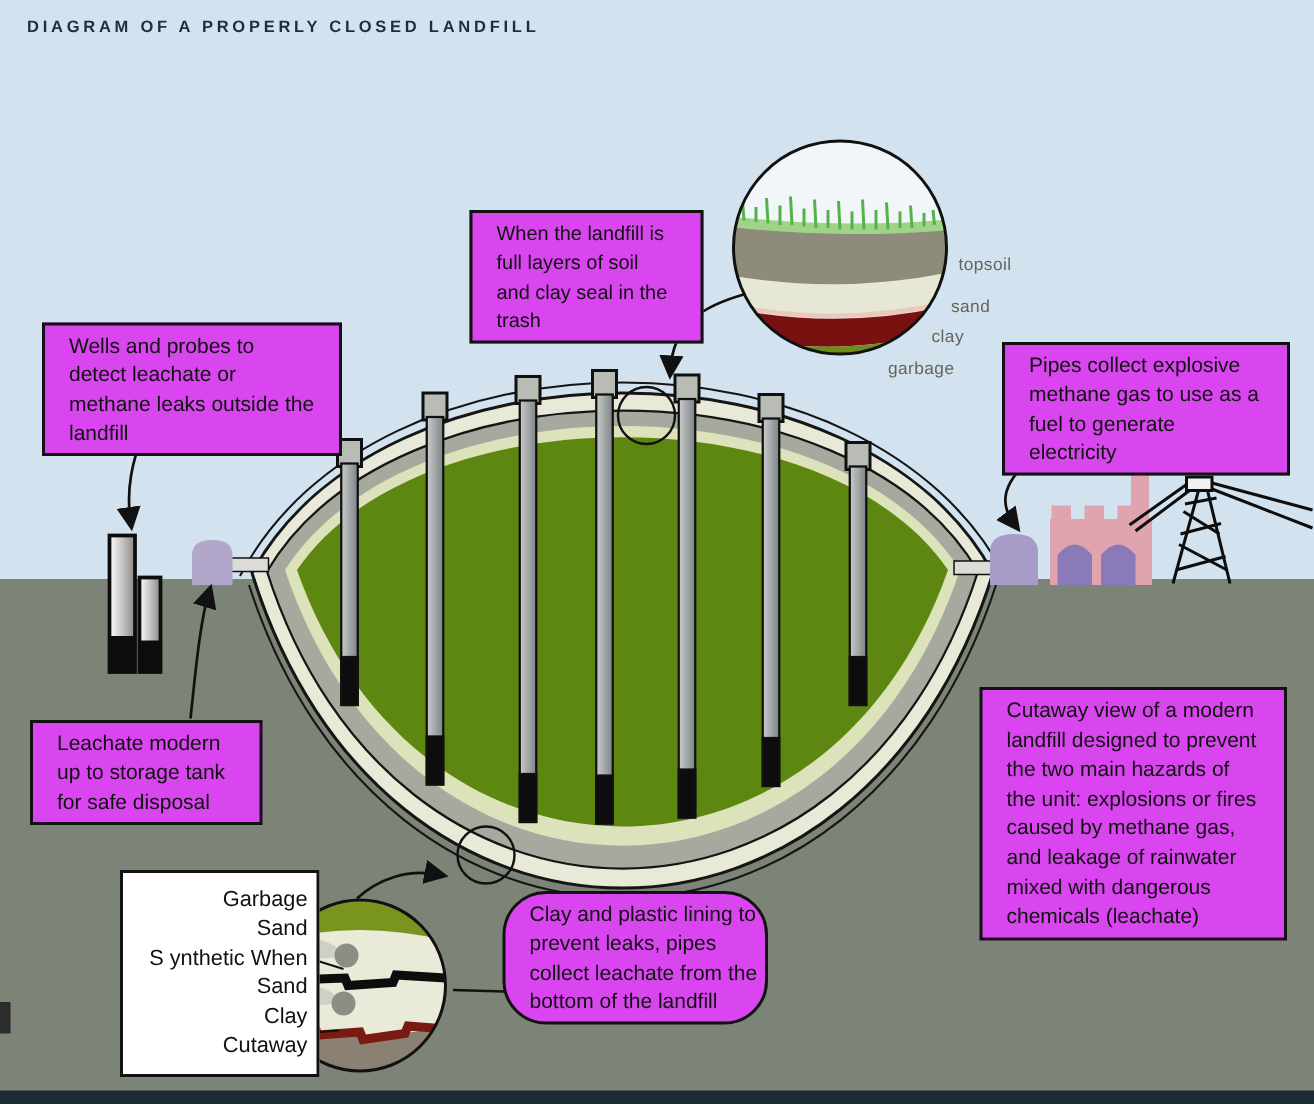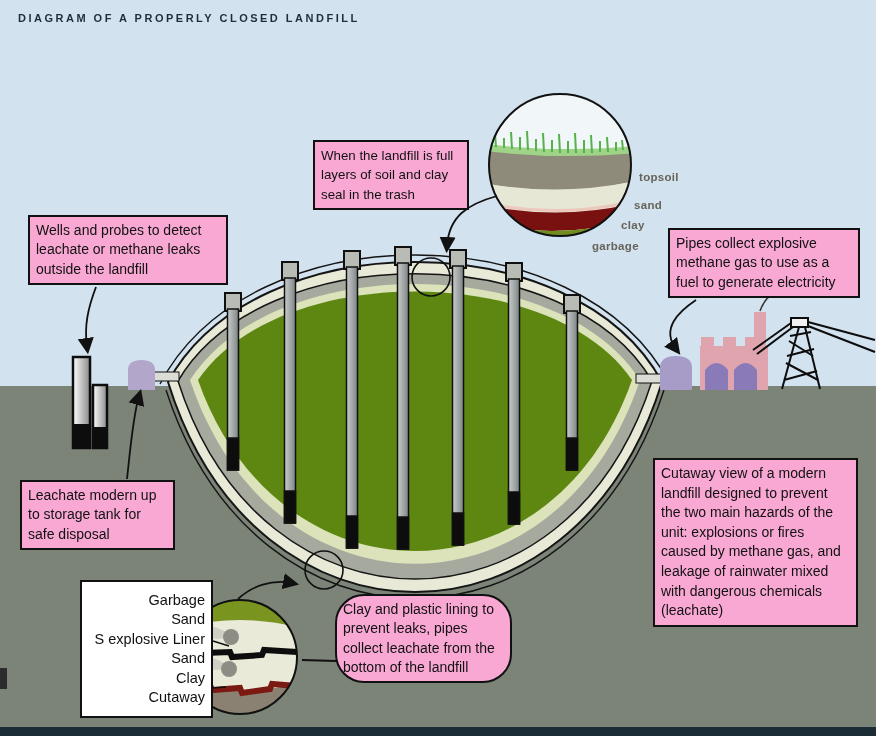--- a/index.html
+++ b/index.html
@@ -1,33 +1,33 @@
 <!DOCTYPE html>
 <html><head>
 <meta charset="utf-8">
 <style>
   html,body{margin:0;padding:0;background:#d3e2ef;}
   #stage{position:relative;width:876px;height:736px;overflow:hidden;
          font-family:"Liberation Sans", sans-serif;background:#d3e2ef;}
   #scene{position:absolute;left:0;top:0;}
   .title{position:absolute;left:18px;top:12px;font-size:11px;font-weight:bold;
          letter-spacing:2.5px;color:#1f2e38;}
-  .callout{position:absolute;background:#f9a8d4;border:2px solid #111;
-           color:#111;font-size:14px;line-height:1.38;padding:4px 6px;box-sizing:border-box;}
+  .callout{position:absolute;background:#d946ef;border:2px solid #111;
+           color:#111;font-size:14px;line-height:1.38;padding:4px 16px;box-sizing:border-box;}
   .co-seal{left:313px;top:140px;width:156px;font-size:13.3px;line-height:1.45;}
   .co-wells{left:28px;top:215px;width:200px;}
   .co-methane{left:668px;top:228px;width:192px;}
   .co-leachate{left:20px;top:480px;width:155px;}
   .co-cutaway{left:653px;top:458px;width:205px;line-height:1.40;}
   .co-lining{left:335px;top:594px;width:177px;padding-right:4px;border-radius:29px;}
   .layerbox{position:absolute;left:80px;top:580px;width:133px;height:138px;
             background:#fff;border:2px solid #111;box-sizing:border-box;
             display:flex;flex-direction:column;justify-content:center;}
   .layerbox .row{text-align:right;padding-right:6px;font-size:14.5px;line-height:19.5px;color:#111;}
-  .inset-label{position:absolute;font-size:11.5px;color:#64625498;color:#66645a;font-weight:bold;
+  .inset-label{position:absolute;font-size:11.5px;color:#64625498;color:#66645a;font-weight:normal;
                letter-spacing:0.3px;}
   .il-topsoil{left:639px;top:171px;}
   .il-sand{left:634px;top:199px;}
   .il-clay{left:621px;top:219px;}
   .il-garbage{left:592px;top:240px;}
 </style>
 </head>
 <body>
 
 <div id="stage">
@@ -215,21 +215,21 @@
   <div class="callout co-seal">When the landfill is full layers of soil and clay seal in the trash</div>
   <div class="callout co-methane">Pipes collect explosive methane gas to use as a fuel to generate electricity</div>
   <div class="callout co-wells">Wells and probes to detect leachate or methane leaks outside the landfill</div>
   <div class="callout co-leachate">Leachate modern up to storage tank for safe disposal</div>
   <div class="callout co-cutaway">Cutaway view of a modern landfill designed to prevent the two main hazards of the unit: explosions or fires caused by methane gas, and leakage of rainwater mixed with dangerous chemicals (leachate)</div>
   <div class="callout co-lining">Clay and plastic lining to prevent leaks, pipes collect leachate from the bottom of the landfill</div>
 
   <div class="layerbox">
     <div class="row">Garbage</div>
     <div class="row">Sand</div>
-    <div class="row">S explosive Liner</div>
+    <div class="row">S ynthetic When</div>
     <div class="row">Sand</div>
     <div class="row">Clay</div>
     <div class="row">Cutaway</div>
   </div>
 
   <div class="inset-label il-topsoil">topsoil</div>
   <div class="inset-label il-sand">sand</div>
   <div class="inset-label il-clay">clay</div>
   <div class="inset-label il-garbage">garbage</div>
 

